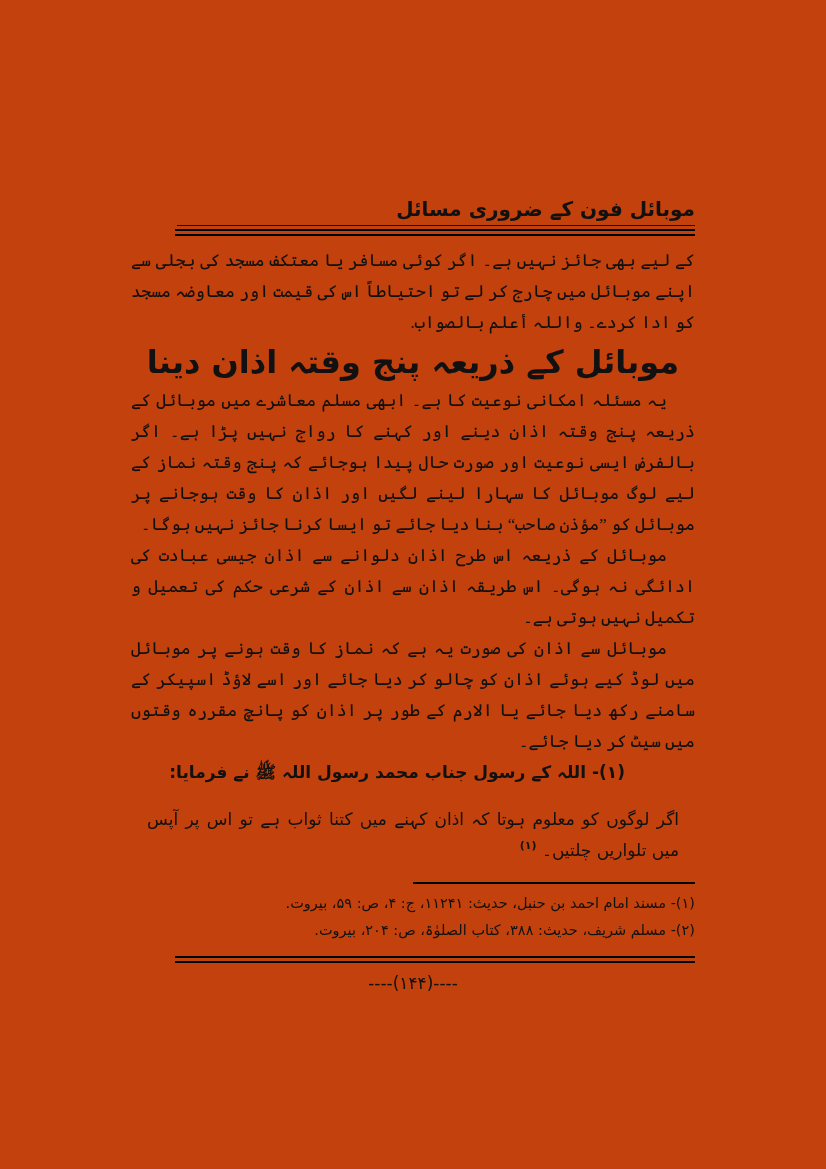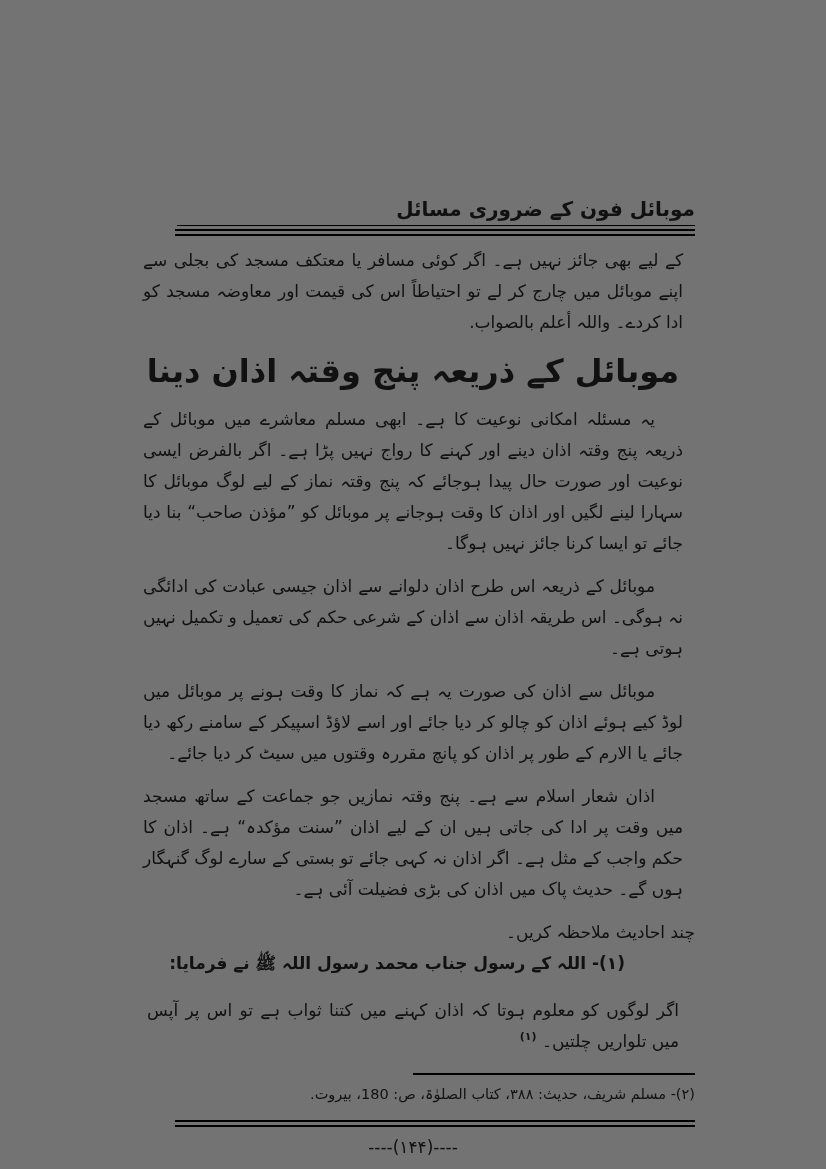--- a/index.html
+++ b/index.html
@@ -1,37 +1,37 @@
 <!DOCTYPE html>
 <html lang="ur"><head>
 <meta charset="utf-8">
 <style>
   html,body{margin:0;padding:0;background:#e8e8e8;}
   .page{
-    width:826px;height:1169px;background:#737373;position:relative;
+    width:826px;height:1169px;background:#c2410c;position:relative;
     margin:0 auto;font-family:"DejaVu Sans",sans-serif;color:#111;
     box-sizing:border-box;overflow:hidden;
   }
   .content{
     position:absolute;top:196px;left:131px;width:564px;
     direction:rtl;
   }
   .header-title{
     text-align:right;font-size:20px;font-weight:bold;line-height:26px;
     padding-left:10px;letter-spacing:0;
   }
   .rule-thin{
     border-top:1.5px solid #000;margin:3px 0 0 46px;height:0;
   }
   .rule-double{
     margin:3px 0 0 44px;height:3px;
     border-top:2.5px solid #000;border-bottom:2px solid #000;
   }
   .body-text{font-size:17px;line-height:31px;text-align:justify;}
-  .para{margin:12px;text-indent:28px;}
+  .para{margin:0;text-indent:28px;font-family:Liberation Serif, serif;}
   .para.first{margin-top:9px;text-indent:0;}
   .section-heading{
     text-align:center;font-size:32px;font-weight:bold;line-height:42px;
     margin:3px 0 2px 0;text-indent:0;
   }
   .lead-line{margin:0;text-indent:0;}
   .hadith-intro{margin:0;text-indent:0;padding-right:70px;font-weight:bold;}
   .hadith-text{margin:16px;text-indent:0;}
   sup.fn-marker{font-size:11px;font-weight:bold;line-height:0;}
   .footnote-block{margin-top:14px;}
@@ -68,38 +68,37 @@
       <p class="para first">کے لیے بھی جائز نہیں ہے۔ اگر کوئی مسافر یا معتکف مسجد کی بجلی سے اپنے موبائل میں چارج کر لے تو احتیاطاً اس کی قیمت اور معاوضہ مسجد کو ادا کردے۔ واللہ أعلم بالصواب.</p>
 
       <div class="section-heading">موبائل کے ذریعہ پنج وقتہ اذان دینا</div>
 
       <p class="para">یہ مسئلہ امکانی نوعیت کا ہے۔ ابھی مسلم معاشرے میں موبائل کے ذریعہ پنج وقتہ اذان دینے اور کہنے کا رواج نہیں پڑا ہے۔ اگر بالفرض ایسی نوعیت اور صورت حال پیدا ہوجائے کہ پنج وقتہ نماز کے لیے لوگ موبائل کا سہارا لینے لگیں اور اذان کا وقت ہوجانے پر موبائل کو ”مؤذن صاحب“ بنا دیا جائے تو ایسا کرنا جائز نہیں ہوگا۔</p>
 
       <p class="para">موبائل کے ذریعہ اس طرح اذان دلوانے سے اذان جیسی عبادت کی ادائگی نہ ہوگی۔ اس طریقہ اذان سے اذان کے شرعی حکم کی تعمیل و تکمیل نہیں ہوتی ہے۔</p>
 
       <p class="para">موبائل سے اذان کی صورت یہ ہے کہ نماز کا وقت ہونے پر موبائل میں لوڈ کیے ہوئے اذان کو چالو کر دیا جائے اور اسے لاؤڈ اسپیکر کے سامنے رکھ دیا جائے یا الارم کے طور پر اذان کو پانچ مقررہ وقتوں میں سیٹ کر دیا جائے۔</p>
 
-      <p class="para">اذان شعار اسلام سے ہے۔ پنج وقتہ نمازیں جو جماعت کے ساتھ مسجد میں وقت پر ادا کی جاتی ہیں ان کے لیے اذان ”سنت مؤکدہ“ ہے۔ اذان کا حکم واجب کے مثل ہے۔ اگر اذان نہ کہی جائے تو بستی کے سارے لوگ گنہگار ہوں گے۔ حدیث پاک میں اذان کی بڑی فضیلت آئی ہے۔</p>
 
-      <p class="lead-line">چند احادیث ملاحظہ کریں۔</p>
 
       <p class="hadith-intro">
         <span>(۱)- اللہ کے رسول جناب محمد رسول اللہ ﷺ نے فرمایا:</span>
       </p>
 
       <p class="hadith-text">
         <span>اگر لوگوں کو معلوم ہوتا کہ اذان کہنے میں کتنا ثواب ہے تو اس پر آپس میں تلواریں چلتیں۔</span>
         <sup class="fn-marker">(۱)</sup>
       </p>
 
     </div>
 
     <div class="footnote-block">
       <div class="footnote-rule"></div>
-      <p class="footnote">(۲)- مسلم شریف، حدیث: ۳۸۸، کتاب الصلوٰۃ، ص: 180، بیروت.</p>
+      <p class="footnote">(۱)- مسند امام احمد بن حنبل، حدیث: ۱۱۲۴۱، ج: ۴، ص: ۵۹، بیروت.</p>
+      <p class="footnote">(۲)- مسلم شریف، حدیث: ۳۸۸، کتاب الصلوٰۃ، ص: ۲۰۴، بیروت.</p>
     </div>
 
     <div class="bottom-rule-double"></div>
 
     <div class="page-number">----(۱۴۴)----</div>
 
   </div>
 </div>
 
 </body></html>

